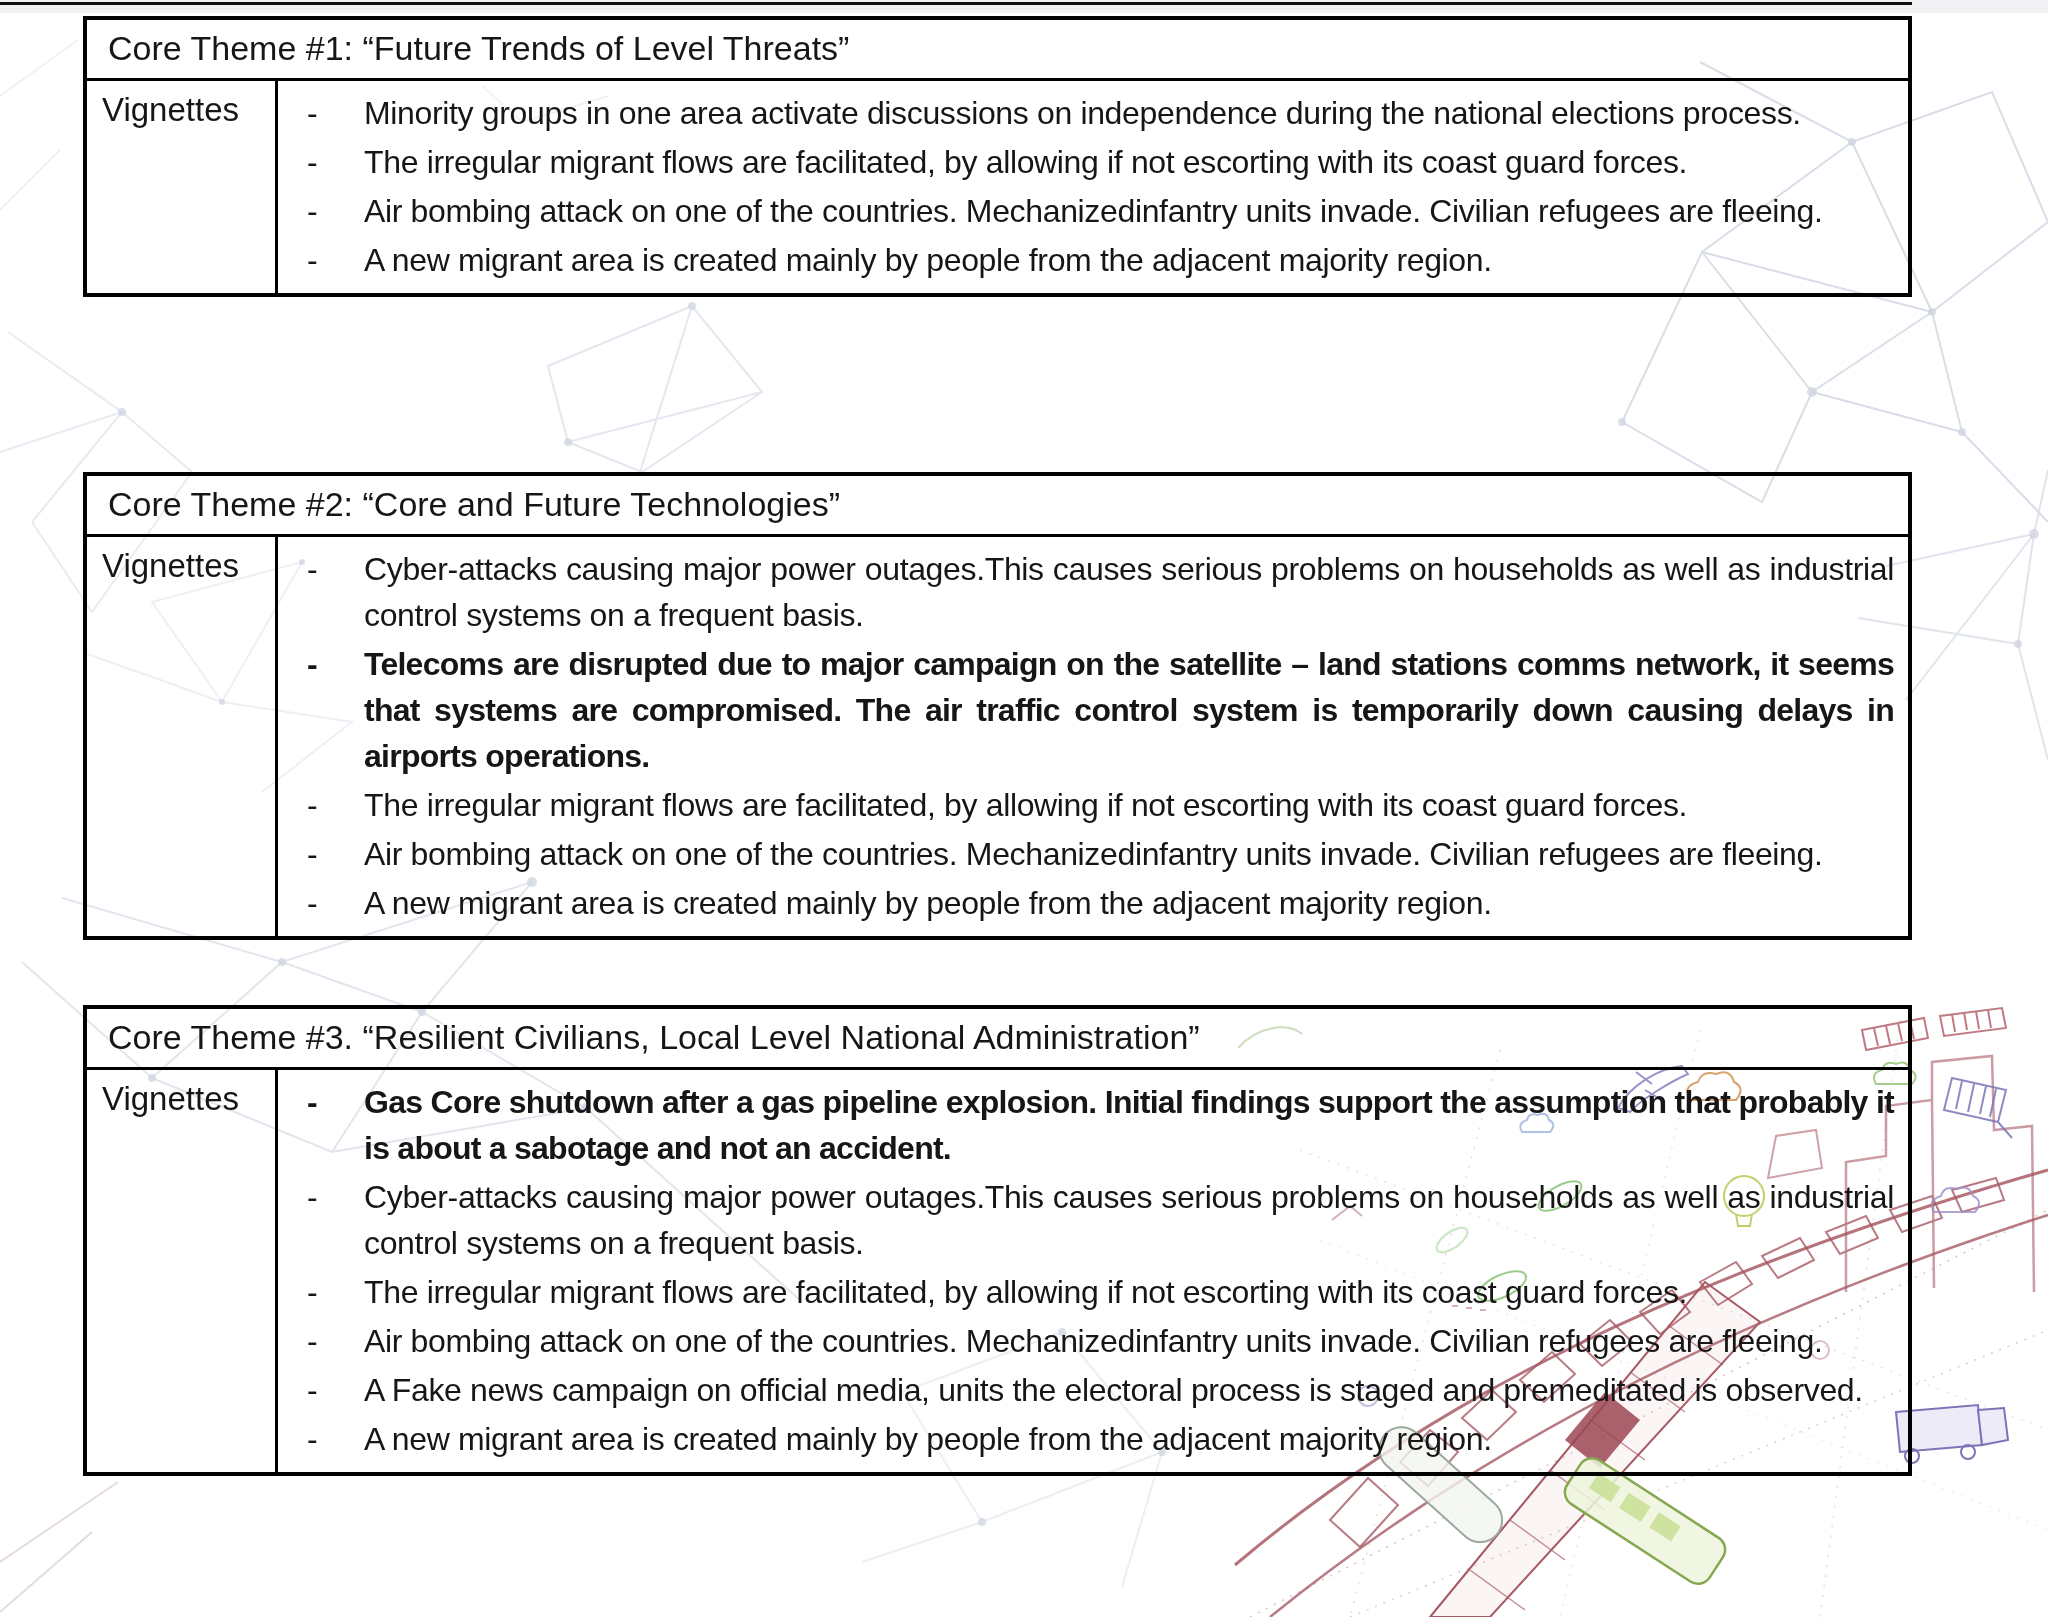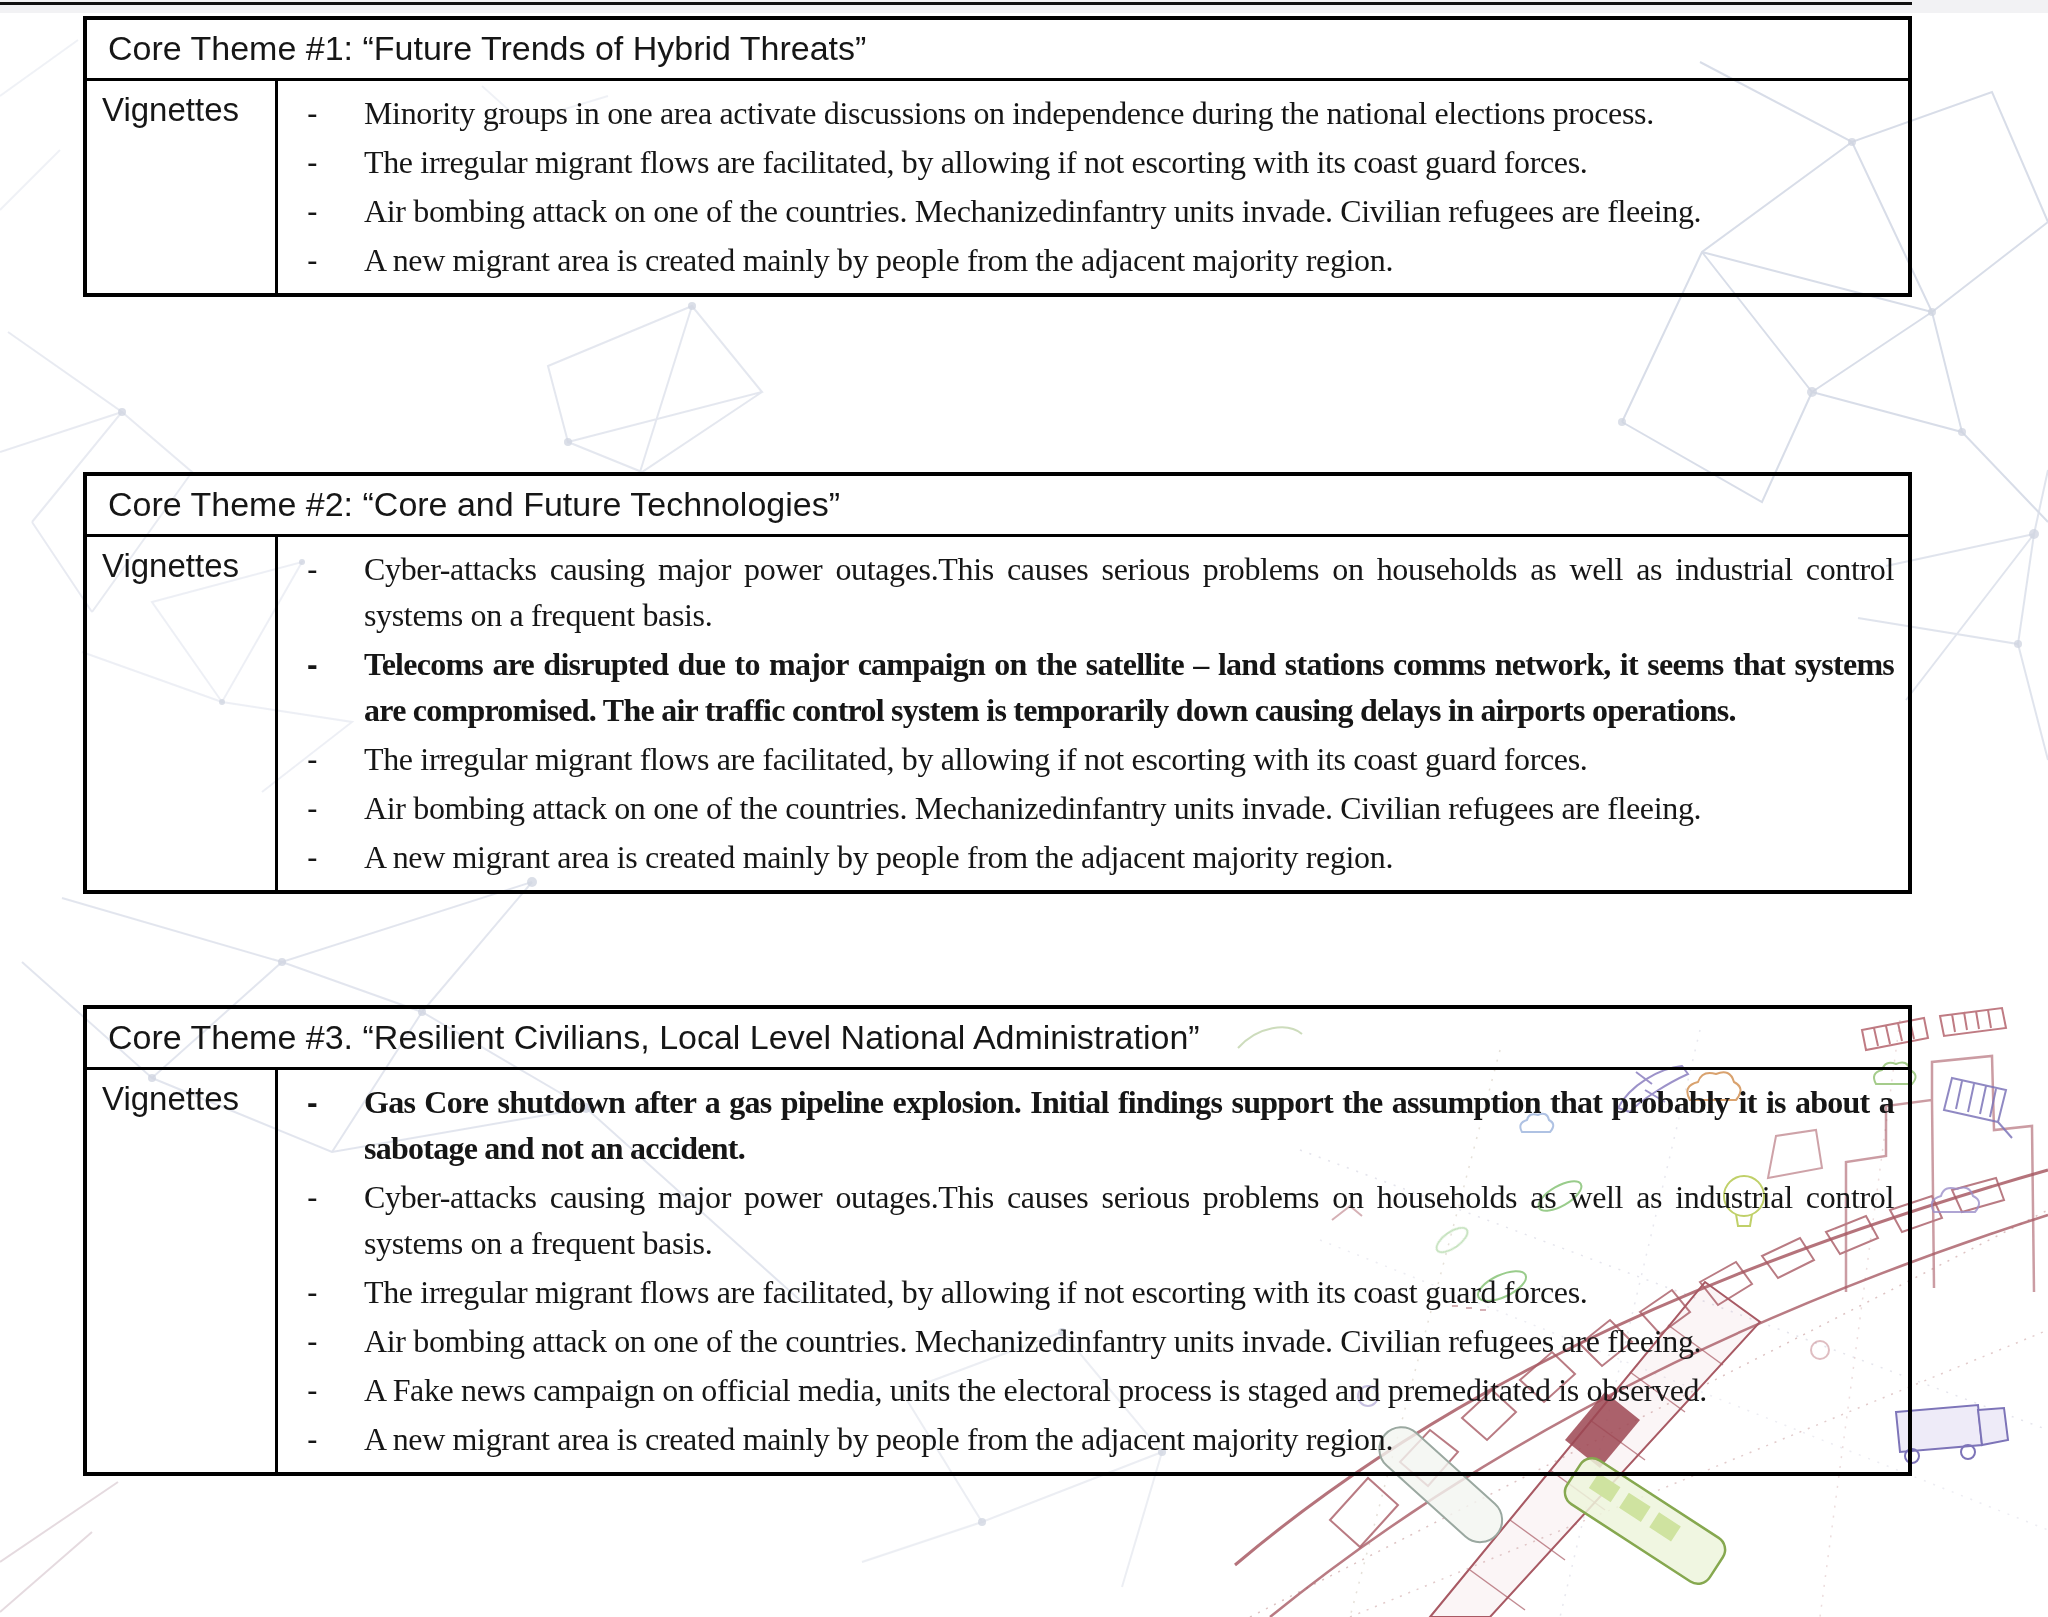--- a/index.html
+++ b/index.html
@@ -23,21 +23,21 @@
   }
   .tbl-body{display:flex;align-items:stretch;border-radius:29px;}
   .label-cell{
     flex:0 0 191px;box-sizing:border-box;border-right:3px solid #000;
     padding:10px 0 0 15px;font-size:33px;
   }
   .vign-cell{flex:1;box-sizing:border-box;padding:9px 14px 10px 29px;}
   .vignette{display:flex;font-size:32px;line-height:46px;letter-spacing:-0.35px;}
   .vignette + .vignette{margin-top:3px;}
   .vignette .dash{flex:0 0 57px;}
-  .vignette .vtext{flex:1;text-align:justify;font-family:Liberation Serif, serif;}
+  .vignette .vtext{flex:1;text-align:justify;}
   .vignette.bold{font-weight:700;letter-spacing:-0.75px;}
 </style>
 </head>
 <body>
 
 <div class="page">
 
   <svg class="bg-art" width="2048" height="1617" viewBox="0 0 2048 1617" aria-hidden="true">
 
     <g stroke="#b9c2d6" stroke-width="2" fill="none" opacity="0.55">
@@ -171,21 +171,21 @@
       </g>
     </g>
   </svg>
 
   <div class="top-strip">
     <div class="top-edge"></div>
   </div>
 
   <section class="theme-table t1">
     <header class="tbl-header">
-      <span>Core Theme #1: “Future Trends of Hybrid Threats”</span>
+      <span>Core Theme #1: “Future Trends of Level Threats”</span>
     </header>
     <div class="tbl-body">
       <div class="label-cell">
         <span>Vignettes</span>
       </div>
       <div class="vign-cell">
         <div class="vignette">
           <span class="dash">-</span>
           <span class="vtext">Minority groups in one area activate discussions on independence during the national elections process.</span>
         </div>

